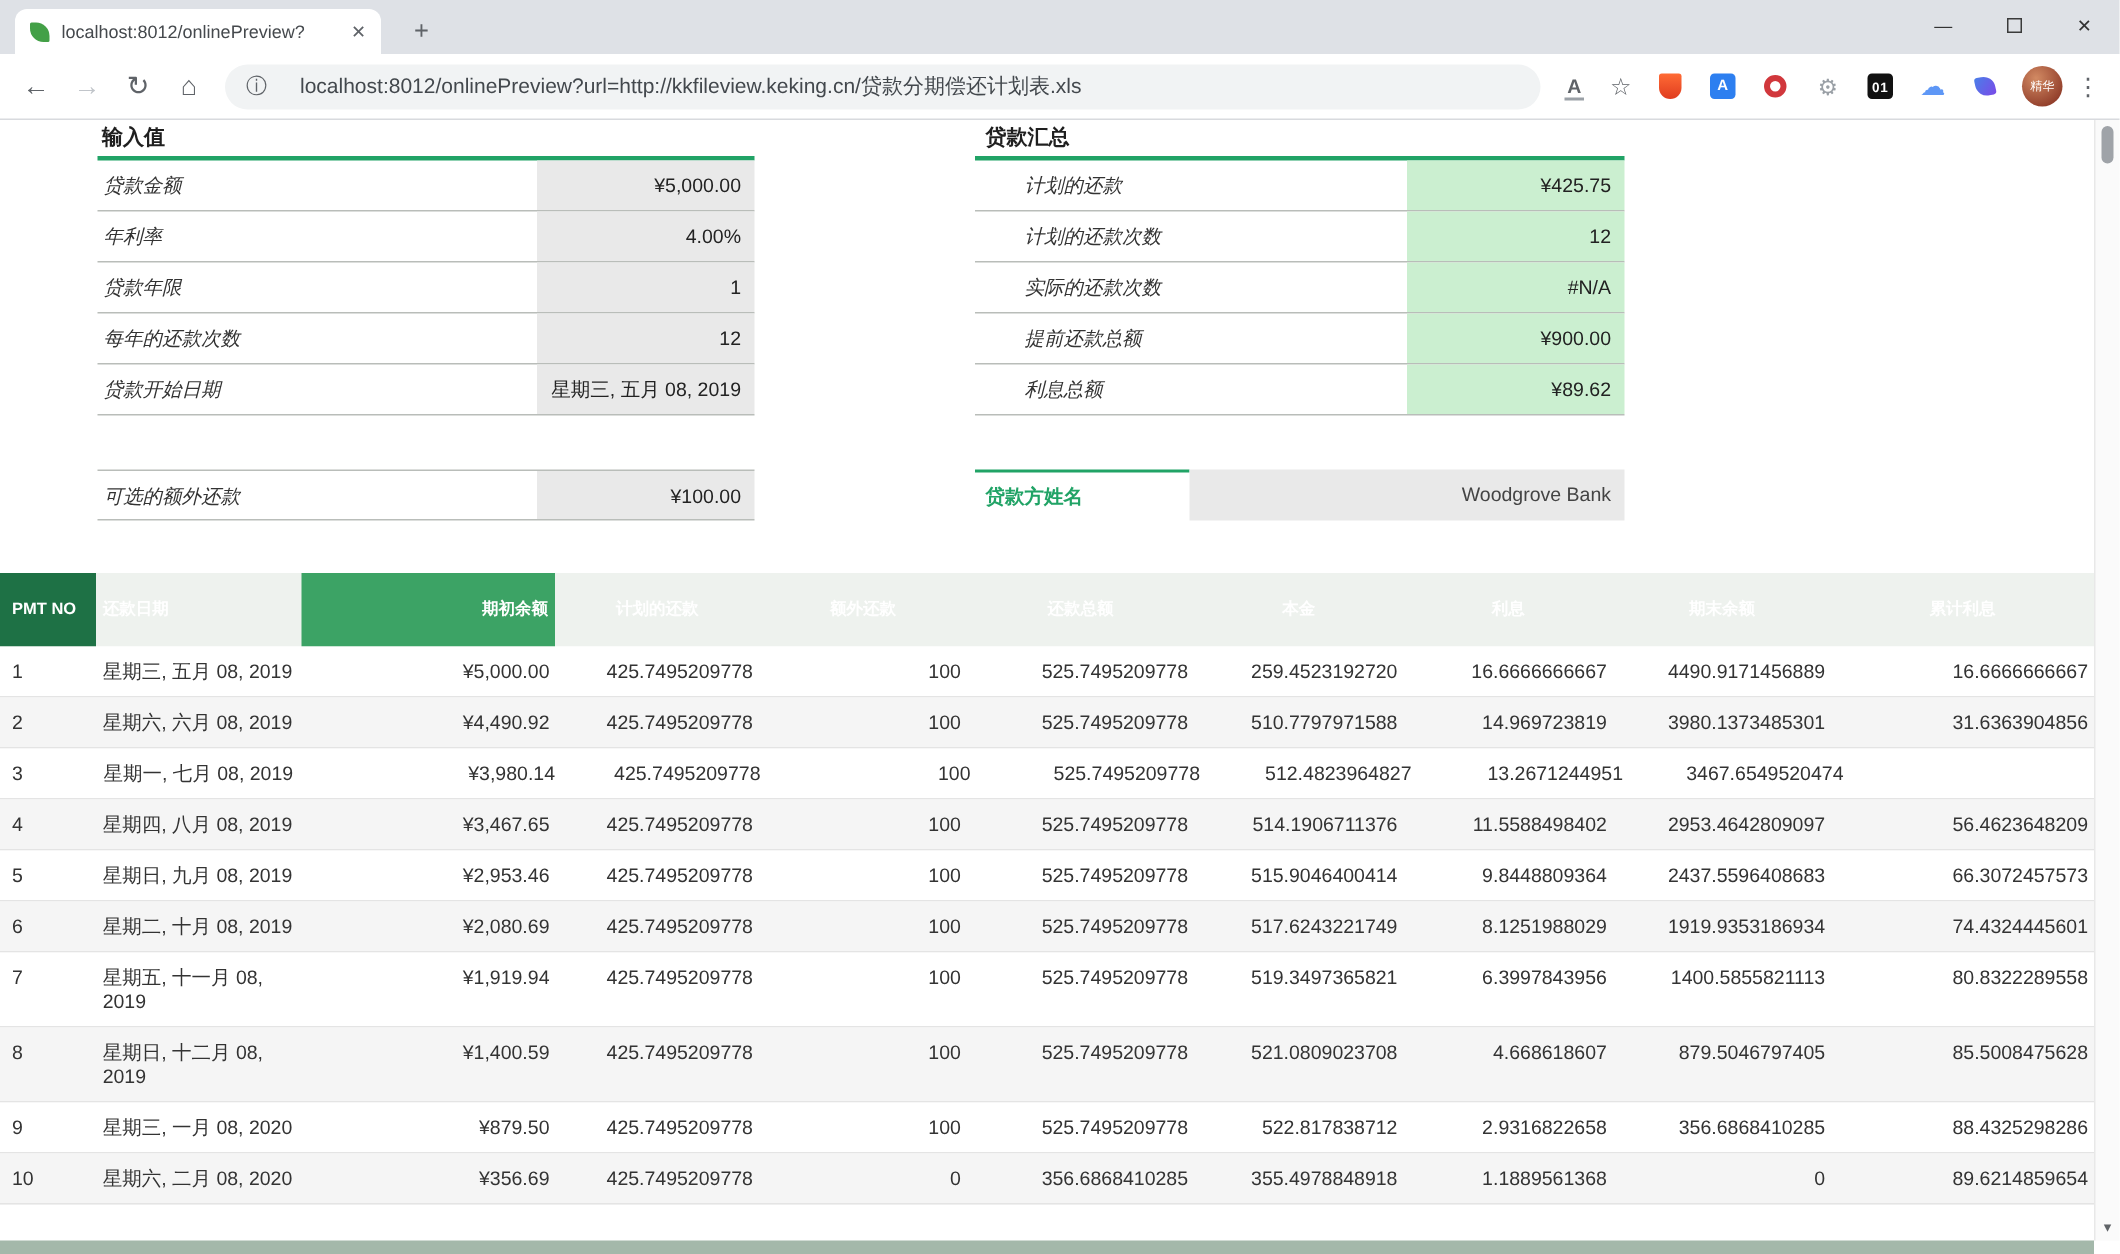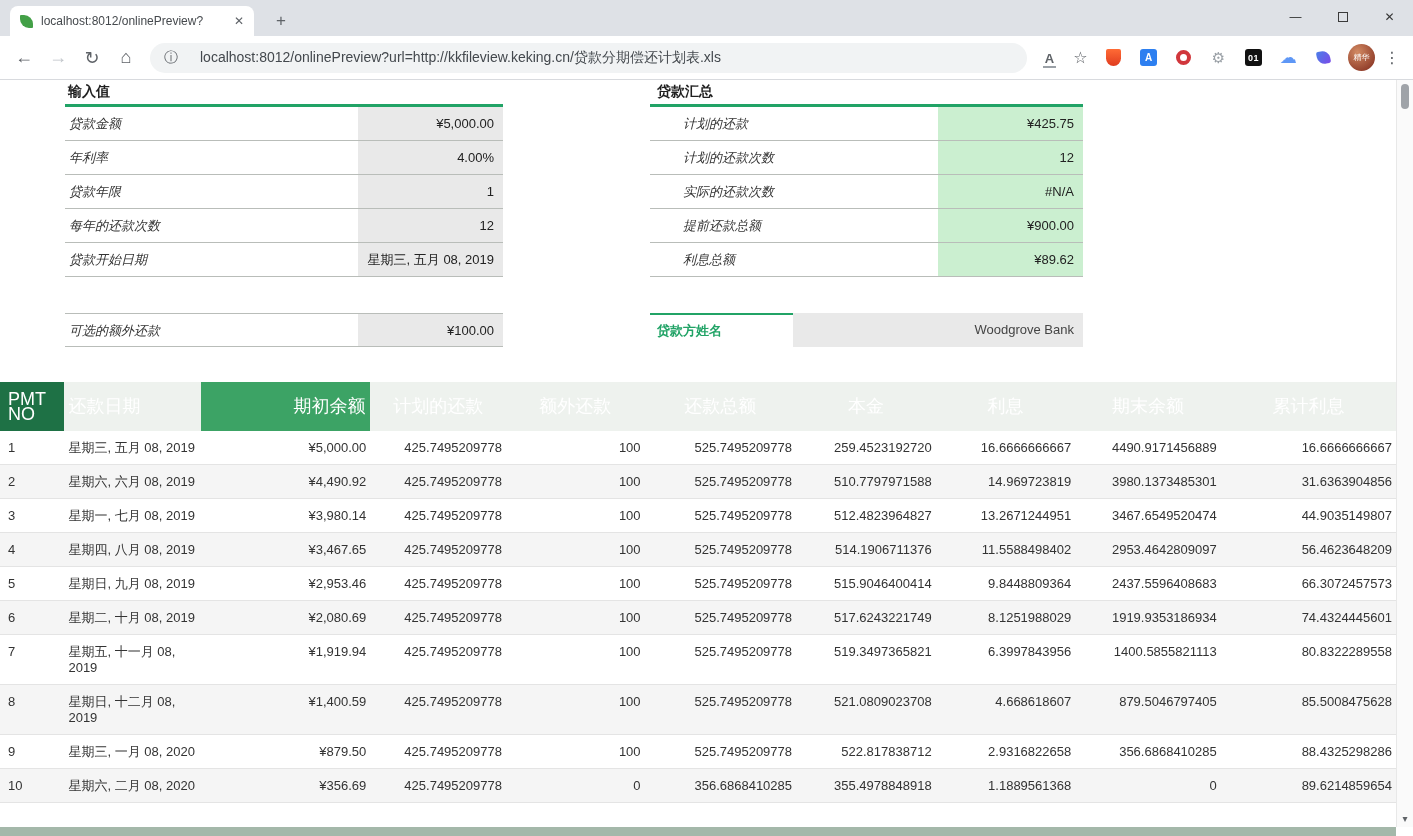--- a/index.html
+++ b/index.html
@@ -70,21 +70,21 @@
 
   #extra-row { position:absolute; left:65px; top:233px; width:438px; border-top:1px solid #b9bdb9; }
   .lender-row { position:absolute; left:650px; top:233px; width:433px; height:34px; display:flex; }
   .lender-label { width:143px; border-top:2px solid var(--accent-green,#21a366);
                   color:var(--accent-green,#21a366); font-weight:bold; font-size:13px;
                   line-height:31px; padding-left:7px; }
   .lender-value { flex:1; background:var(--gray-cell,#e9e9e9); text-align:right; font-size:13px;
                   color:#444; line-height:34px; padding-right:9px; }
 
   .thead { position:absolute; left:0; top:302px; width:1396px; height:49px; display:flex; background:#eef2ee; }
-  .hc { display:flex; align-items:center; justify-content:center; font-weight:normal; font-size:18px;
+  .hc { display:flex; align-items:center; justify-content:center; font-weight:bold; font-size:11px;
         color:#fff; line-height:15px; }
   .h0 { background:var(--dark-green,#1e7145); justify-content:flex-start; padding-left:8px; }
   .h1 { justify-content:flex-start; padding-left:4px; }
   .h2 { background:var(--mid-green,#3ca365); justify-content:flex-end; padding-right:5px; }
 
   .tbody { position:absolute; left:0; top:351px; width:1396px; }
   .trow { display:flex; border-bottom:1px solid #e4e4e4; background:#fff; }
   .trow.alt { background:#f5f5f5; }
   .tc { font-size:13px; color:#333; padding-top:9px; padding-bottom:8px; line-height:16px; }
   .tc.c0 { padding-left:8px; }
@@ -257,21 +257,20 @@
       <div class="trow">
         <div class="tc c0 w0">3</div>
         <div class="tc c1 w1">星期一, 七月 08, 2019</div>
         <div class="tc c2 w2">¥3,980.14</div>
         <div class="tc c3 w3">425.7495209778</div>
         <div class="tc c4 w4">100</div>
         <div class="tc c5 w5">525.7495209778</div>
         <div class="tc c6 w6">512.4823964827</div>
         <div class="tc c7 w7">13.2671244951</div>
         <div class="tc c8 w8">3467.6549520474</div>
-        <div class="tc c9 w9">44.9035149807</div>
       </div>
       <div class="trow alt">
         <div class="tc c0 w0">4</div>
         <div class="tc c1 w1">星期四, 八月 08, 2019</div>
         <div class="tc c2 w2">¥3,467.65</div>
         <div class="tc c3 w3">425.7495209778</div>
         <div class="tc c4 w4">100</div>
         <div class="tc c5 w5">525.7495209778</div>
         <div class="tc c6 w6">514.1906711376</div>
         <div class="tc c7 w7">11.5588498402</div>

